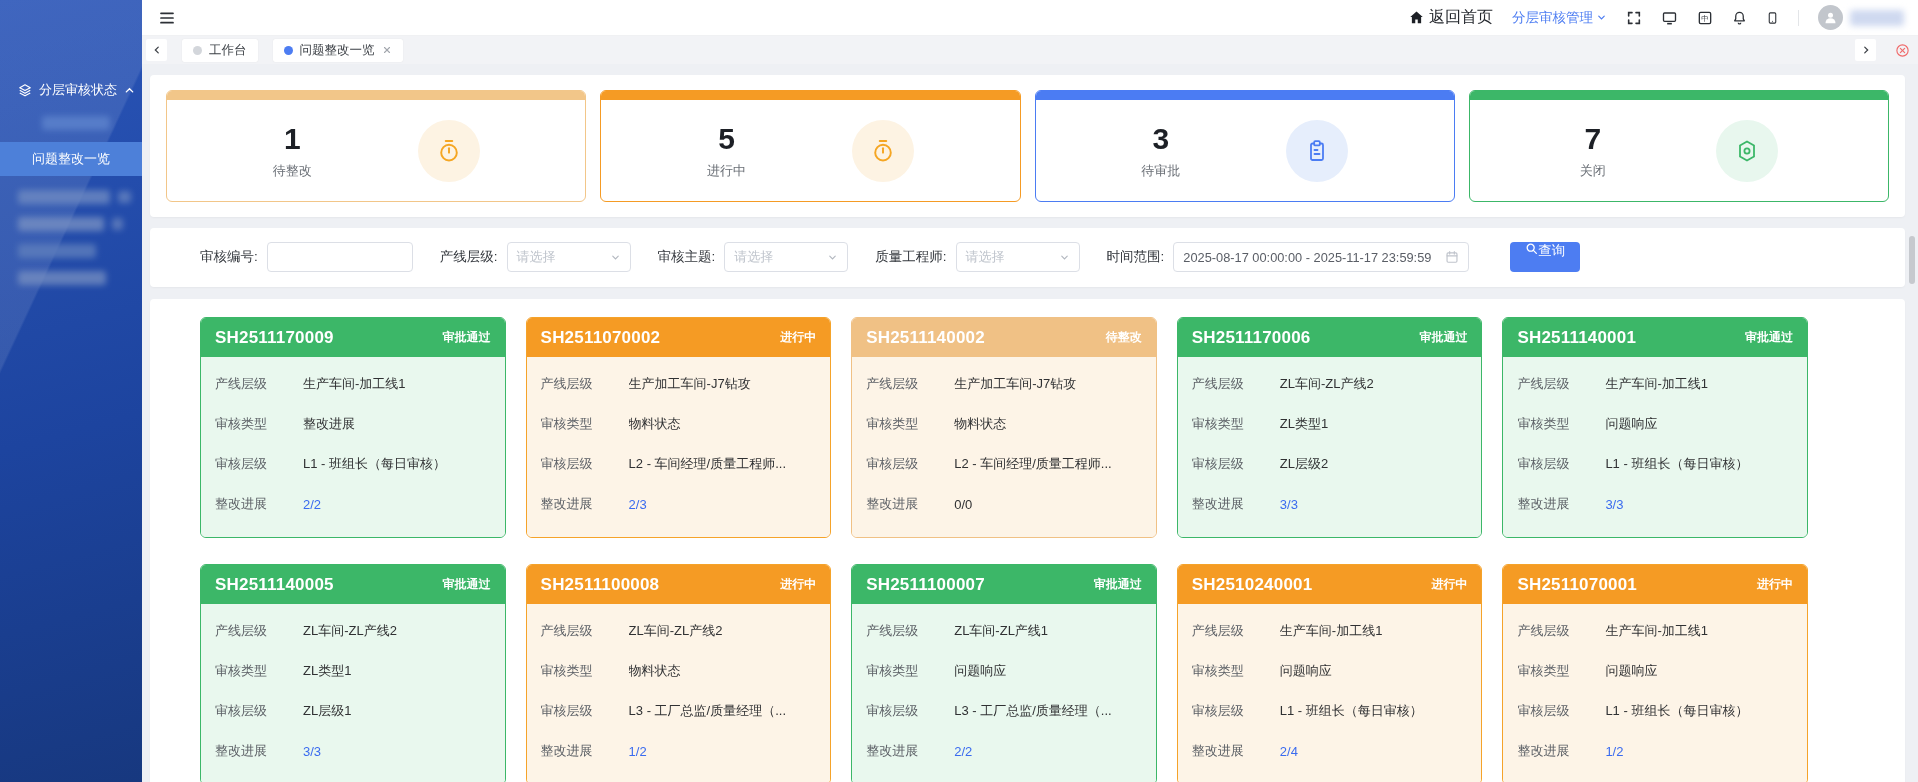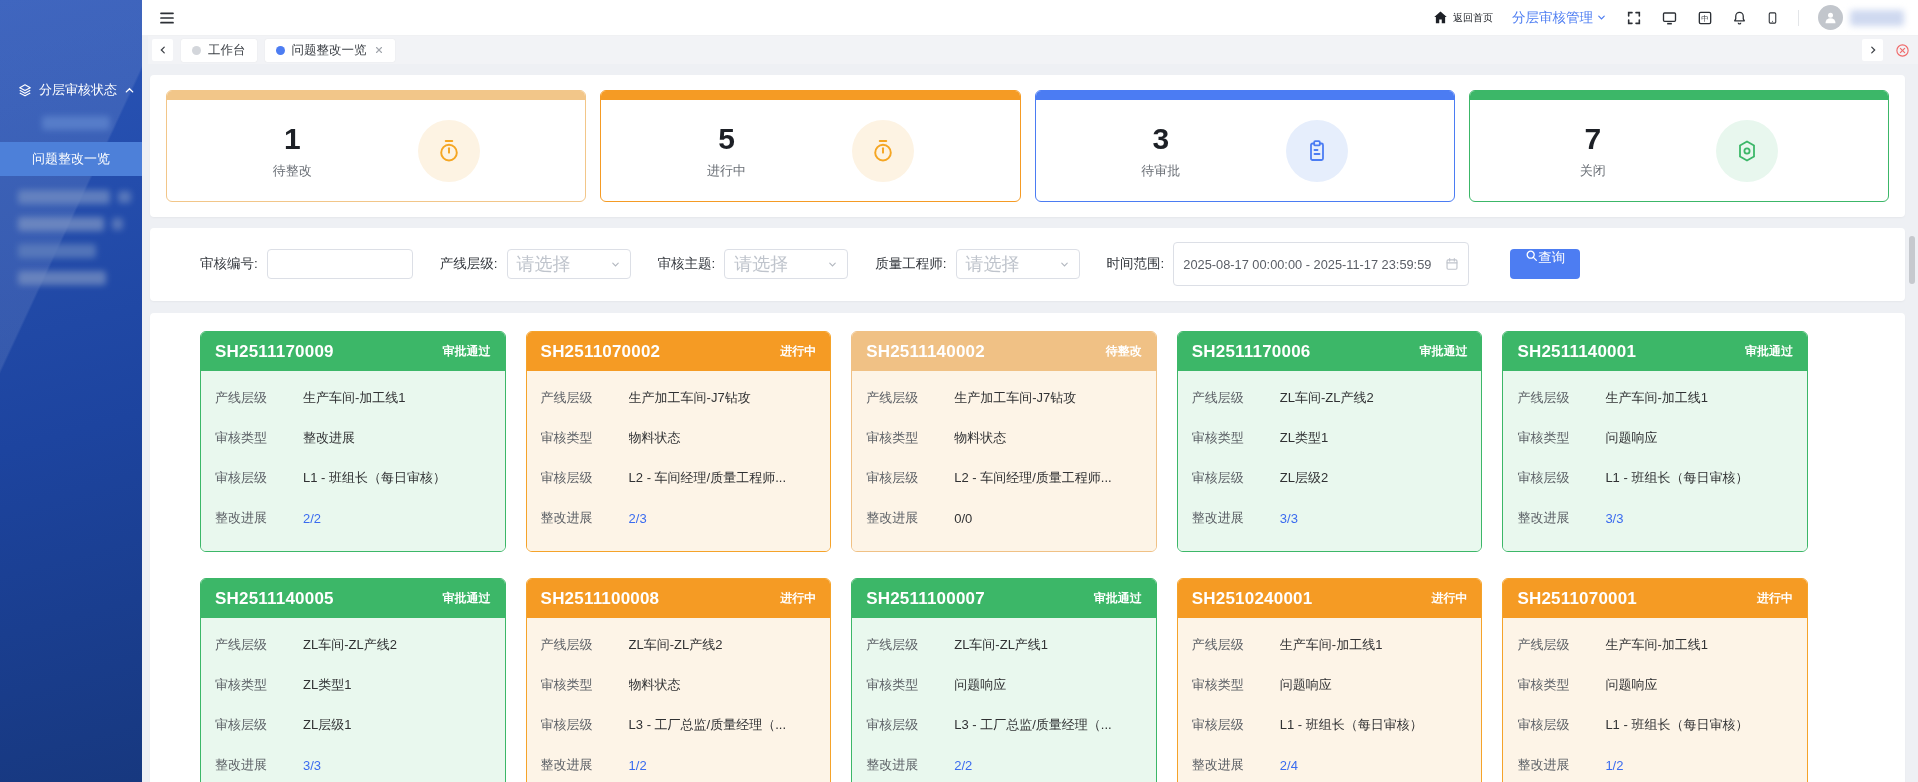--- a/index.html
+++ b/index.html
@@ -15,29 +15,29 @@
   .blur-bar { border-radius:3px; filter:blur(3px); }
   .side-active { margin-top:12px; height:34px; background:#4d80d9; display:flex; align-items:center; justify-content:center; font-size:13px; cursor:pointer; }
   .side-blurrow { display:flex; gap:8px; align-items:center; }
 
   
   .right-col { flex:1; display:flex; flex-direction:column; min-width:0; }
 
   header.topbar { height:36px; background:#fff; display:flex; align-items:center; padding:0 14px 0 16px; border-bottom:1px solid #f0f1f3; }
   .icon-btn { background:none; border:none; cursor:pointer; display:flex; align-items:center; color:#3b4048; padding:0; }
   .top-right { margin-left:auto; display:flex; align-items:center; gap:19px; }
-  .home-link { display:flex; align-items:center; gap:5px; font-size:10px; color:#25282e; cursor:pointer; }
+  .home-link { display:flex; align-items:center; gap:5px; font-size:16px; color:#25282e; cursor:pointer; }
   .app-menu { display:flex; align-items:center; gap:3px; font-size:13.5px; color:#4d7df2; cursor:pointer; }
   .top-divider { width:1px; height:16px; background:#e3e5e8; }
   .avatar-wrap { display:flex; align-items:center; gap:7px; cursor:pointer; }
   .avatar { width:25px; height:25px; border-radius:50%; background:#c2c6cc; display:flex; align-items:center; justify-content:center; }
   .name-blur { width:54px; height:16px; background:#cfd9f0; border-radius:3px; filter:blur(3px); }
 
   
-  .tabbar { height:28px; background:#f2f3f6; display:flex; align-items:center; gap:8px; padding:0 4px 0 4px;margin-left:6px; }
+  .tabbar { height:28px; background:#f2f3f6; display:flex; align-items:center; gap:15px; padding:0 4px 0 4px; }
   .tab-nav { width:21px; height:22px; background:#fff; border:none; border-radius:2px; color:#5a5e66; display:flex; align-items:center; justify-content:center; cursor:pointer; }
   .tab-chip { height:23px; background:#fff; border-radius:2px; display:flex; align-items:center; gap:7px; padding:0 11px; font-size:12.5px; color:#3c4046; cursor:pointer; box-shadow:0 0 1px rgba(0,0,0,0.12); }
   .dot { width:9px; height:9px; border-radius:50%; }
   .dot.gray { background:#d3d6db; }
   .dot.blue { background:#4d7df2; }
   .tab-x { color:#a2a7ad; display:flex; align-items:center; cursor:pointer; }
   .tab-spacer { flex:1; }
   .tab-close-all { background:none; border:none; cursor:pointer; display:flex; align-items:center; padding:0 4px; }
 
   
@@ -51,22 +51,22 @@
   .stat-card { border-color:var(--c); }
   .stat-info { text-align:center; }
   .stat-value { font-size:30px; font-weight:800; color:#1d2026; line-height:1.1; }
   .stat-label { font-size:13px; color:#6a6f76; margin-top:7px; }
   .stat-iconwrap { width:62px; height:62px; border-radius:50%; display:flex; align-items:center; justify-content:center; background:var(--icbg); color:var(--ic); }
 
   
   .filter-panel { padding:14px 16px 15px 50px; display:flex; align-items:center; gap:27px; margin-bottom:12px; }
   .fgroup { display:flex; align-items:center; gap:9px; font-size:13.5px; color:#33373d; white-space:nowrap; }
   .f-input { width:146px; height:30px; border:1px solid #dcdfe6; border-radius:4px; outline:none; padding:0 8px; font-size:13px; color:#5a5e66; }
-  .f-select { width:124px; height:30px; border:1px solid #dcdfe6; border-radius:4px; display:flex; align-items:center; justify-content:space-between; padding:0 9px; color:#bfc4cc; font-size:18px; cursor:pointer; background:#fff; }
-  .f-date { width:296px; height:44px; border:1px solid #dcdfe6; border-radius:4px; display:flex; align-items:center; justify-content:space-between; padding:0 9px; color:#5a5e66; font-size:12.8px; cursor:pointer; background:#fff; }
+  .f-select { width:124px; height:30px; border:1px solid #dcdfe6; border-radius:4px; display:flex; align-items:center; justify-content:space-between; padding:0 9px; color:#bfc4cc; font-size:13px; cursor:pointer; background:#fff; }
+  .f-date { width:296px; height:30px; border:1px solid #dcdfe6; border-radius:4px; display:flex; align-items:center; justify-content:space-between; padding:0 9px; color:#5a5e66; font-size:12.8px; cursor:pointer; background:#fff; }
   .search-btn { height:30px; padding:0 15px; background:#4d7df2; border:none; border-radius:4px; color:#fff; font-size:13.5px; display:flex; align-items:flex-start; cursor:pointer; margin-left:14px; }
 
   
   .cards-panel { padding:18px 97px 28px 50px; min-height:470px; }
   .cards-grid { display:grid; grid-template-columns:repeat(5,1fr); gap:26px 20px; }
   .audit-card { border:1px solid; border-radius:6px; overflow:hidden; cursor:pointer; background:#fff; }
   .card-header { height:39px; display:flex; align-items:center; justify-content:space-between; padding:16px 14px; color:#fff; }
   .card-id { font-size:17px; font-weight:700; letter-spacing:0.2px; }
   .card-status { font-size:12px; font-weight:700; }
   .card-body { padding:7px 14px 13px; }

